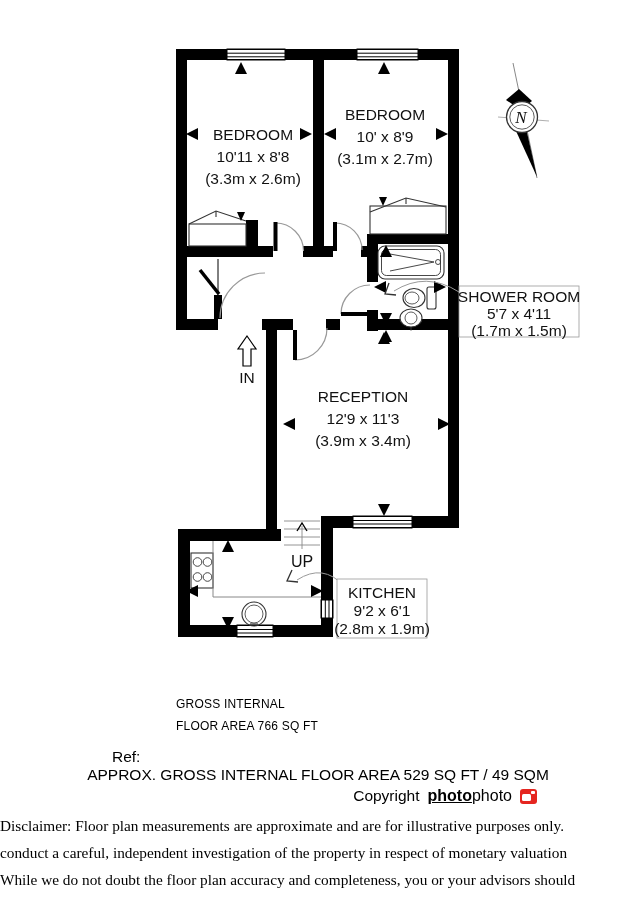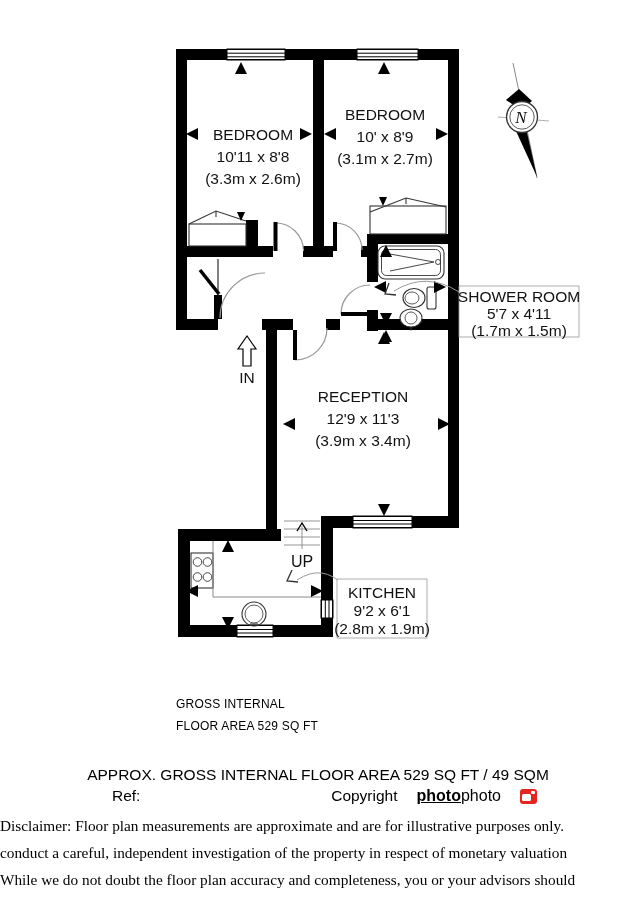--- a/index.html
+++ b/index.html
@@ -8,22 +8,22 @@
   svg{position:absolute;left:0;top:0;}
   svg text{font-family:"Liberation Sans",sans-serif;fill:#111;}
   .room-label{font-size:15.5px;}
   .small-label{font-size:15.5px;}
   .compass-n{font-family:"Liberation Serif",serif;font-style:italic;font-size:17px;}
   .up-label{font-size:16px;}
 
   .abs{position:absolute;}
   .gross-note{left:176px;top:693px;font-size:12px;line-height:22px;letter-spacing:0.2px;}
   .approx-line{left:0;top:766px;width:636px;text-align:center;font-size:15.5px;}
-  .ref-line{left:112px;top:787px;font-size:15.5px;}
-  .copyright-line{top:787px;right:99px;font-size:15.5px;display:flex;align-items:center;gap:19px;}
+  .ref-line{left:112px;top:748px;font-size:15.5px;}
+  .copyright-line{top:787px;right:99px;font-size:15.5px;display:flex;align-items:center;gap:8px;}
   .brand{font-size:16px;}
   .brand b{font-weight:bold;text-decoration:underline;}
   .brand-icon{display:inline-block;width:17px;height:15px;border-radius:3px;position:relative;vertical-align:-2px;}
   .brand-icon:before{content:"";position:absolute;left:2px;top:5px;width:9px;height:7px;background:#fff;border-radius:1.5px;}
   .brand-icon:after{content:"";position:absolute;right:2px;top:2px;width:4px;height:3px;background:#fff;border-radius:1px;}
   .disclaimer{left:0;top:812px;width:556px;text-align:left;font-size:15.3px;line-height:27px;font-family:Liberation Serif, serif;}
   .disclaimer div{white-space:nowrap;}
 </style>
 </head>
 <body>
@@ -245,21 +245,21 @@
       <text class="room-label" x="382" y="598">KITCHEN</text>
       <text class="room-label" x="382" y="616">9'2 x 6'1</text>
       <text class="room-label" x="382" y="634">(2.8m x 1.9m)</text>
     </g>
     <text class="up-label" x="302" y="567">UP</text>
   </g>
 </svg>
 
   <div class="abs gross-note">
     <div>GROSS INTERNAL</div>
-    <div>FLOOR AREA 529 SQ FT</div>
+    <div>FLOOR AREA 766 SQ FT</div>
   </div>
 
   <div class="abs approx-line">APPROX. GROSS INTERNAL FLOOR AREA 529 SQ FT / 49 SQM</div>
 
   <div class="abs ref-line">Ref:</div>
 
   <div class="abs copyright-line">
     <span>Copyright</span>
     <span class="brand"><b>photo</b><span>photo</span></span>
     <span class="brand-icon" style="background: rgb(229, 38, 32);"></span>

